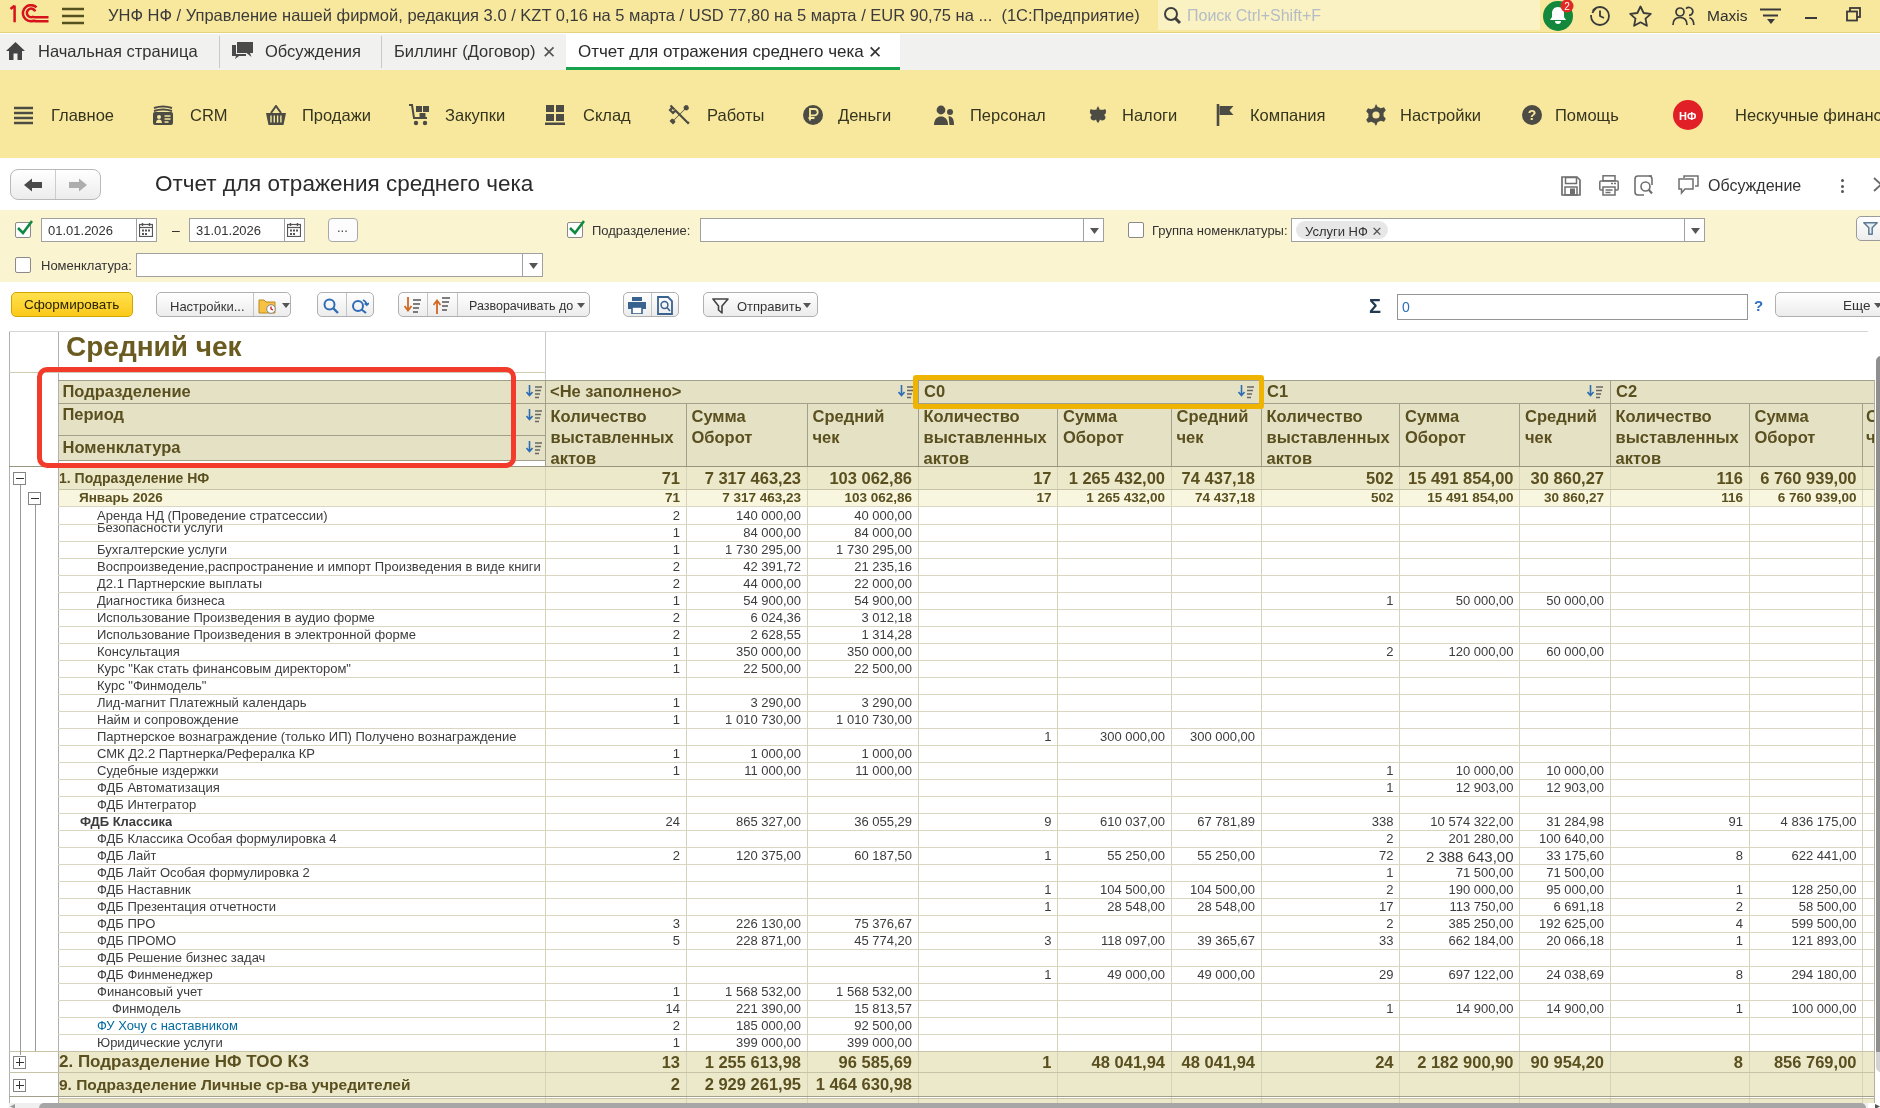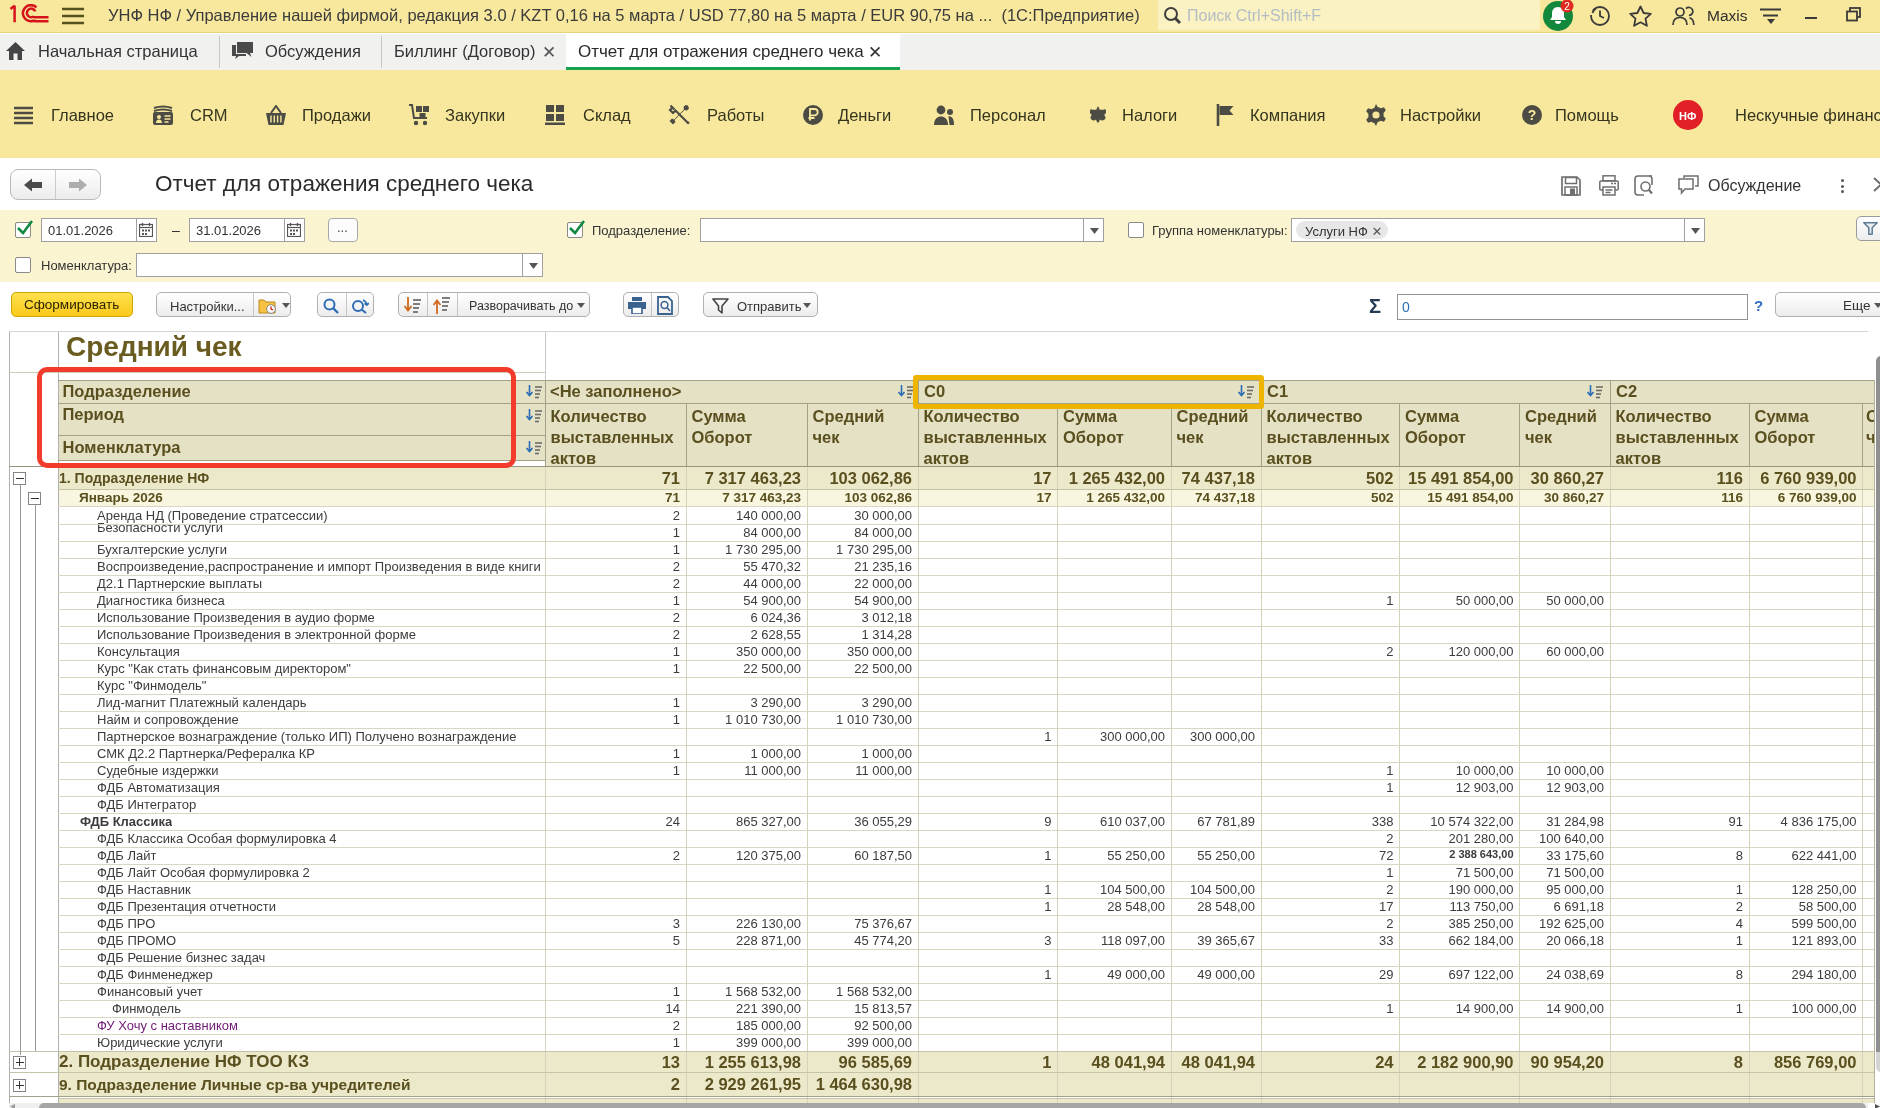--- a/index.html
+++ b/index.html
@@ -407,32 +407,32 @@
 <div class="num" style="right:715.0px;top:490.2px;font-size:13.5px;font-weight:bold;color:#5a4f1e">1 265 432,00</div>
 <div class="num" style="right:625.0px;top:490.2px;font-size:13.5px;font-weight:bold;color:#5a4f1e">74 437,18</div>
 <div class="num" style="right:486.5px;top:490.2px;font-size:13.5px;font-weight:bold;color:#5a4f1e">502</div>
 <div class="num" style="right:366.5px;top:490.2px;font-size:13.5px;font-weight:bold;color:#5a4f1e">15 491 854,00</div>
 <div class="num" style="right:276.0px;top:490.2px;font-size:13.5px;font-weight:bold;color:#5a4f1e">30 860,27</div>
 <div class="num" style="right:137.0px;top:490.2px;font-size:13.5px;font-weight:bold;color:#5a4f1e">116</div>
 <div class="num" style="right:23.5px;top:490.2px;font-size:13.5px;font-weight:bold;color:#5a4f1e">6 760 939,00</div>
 <div class="txt" style="left:97px;top:508.2px;font-size:13px;font-weight:normal;color:#3c3c3c;max-width:445.5px;overflow:hidden">Аренда НД (Проведение стратсессии)</div>
 <div class="num" style="right:1200.0px;top:508.2px;font-size:13px;font-weight:normal;color:#3c3c3c">2</div>
 <div class="num" style="right:1079.0px;top:508.2px;font-size:13px;font-weight:normal;color:#3c3c3c">140 000,00</div>
-<div class="num" style="right:968.0px;top:508.2px;font-size:13px;font-weight:normal;color:#3c3c3c">30 000,00</div>
+<div class="num" style="right:968.0px;top:508.2px;font-size:13px;font-weight:normal;color:#3c3c3c">40 000,00</div>
 <div class="txt" style="left:97px;top:520px;font-size:13px;font-weight:normal;color:#3c3c3c;max-width:445.5px;overflow:hidden">Безопасности услуги</div>
 <div class="num" style="right:1200.0px;top:525.2px;font-size:13px;font-weight:normal;color:#3c3c3c">1</div>
 <div class="num" style="right:1079.0px;top:525.2px;font-size:13px;font-weight:normal;color:#3c3c3c">84 000,00</div>
 <div class="num" style="right:968.0px;top:525.2px;font-size:13px;font-weight:normal;color:#3c3c3c">84 000,00</div>
 <div class="txt" style="left:97px;top:542.2px;font-size:13px;font-weight:normal;color:#3c3c3c;max-width:445.5px;overflow:hidden">Бухгалтерские услуги</div>
 <div class="num" style="right:1200.0px;top:542.2px;font-size:13px;font-weight:normal;color:#3c3c3c">1</div>
 <div class="num" style="right:1079.0px;top:542.2px;font-size:13px;font-weight:normal;color:#3c3c3c">1 730 295,00</div>
 <div class="num" style="right:968.0px;top:542.2px;font-size:13px;font-weight:normal;color:#3c3c3c">1 730 295,00</div>
 <div class="txt" style="left:97px;top:559.2px;font-size:13px;font-weight:normal;color:#3c3c3c;max-width:445.5px;overflow:hidden">Воспроизведение,распространение и импорт Произведения в виде книги</div>
 <div class="num" style="right:1200.0px;top:559.2px;font-size:13px;font-weight:normal;color:#3c3c3c">2</div>
-<div class="num" style="right:1079.0px;top:559.2px;font-size:13px;font-weight:normal;color:#3c3c3c">55 470,32</div>
+<div class="num" style="right:1079.0px;top:559.2px;font-size:13px;font-weight:normal;color:#3c3c3c">42 391,72</div>
 <div class="num" style="right:968.0px;top:559.2px;font-size:13px;font-weight:normal;color:#3c3c3c">21 235,16</div>
 <div class="txt" style="left:97px;top:576.2px;font-size:13px;font-weight:normal;color:#3c3c3c;max-width:445.5px;overflow:hidden">Д2.1 Партнерские выплаты</div>
 <div class="num" style="right:1200.0px;top:576.2px;font-size:13px;font-weight:normal;color:#3c3c3c">2</div>
 <div class="num" style="right:1079.0px;top:576.2px;font-size:13px;font-weight:normal;color:#3c3c3c">44 000,00</div>
 <div class="num" style="right:968.0px;top:576.2px;font-size:13px;font-weight:normal;color:#3c3c3c">22 000,00</div>
 <div class="txt" style="left:97px;top:593.2px;font-size:13px;font-weight:normal;color:#3c3c3c;max-width:445.5px;overflow:hidden">Диагностика бизнеса</div>
 <div class="num" style="right:1200.0px;top:593.2px;font-size:13px;font-weight:normal;color:#3c3c3c">1</div>
 <div class="num" style="right:1079.0px;top:593.2px;font-size:13px;font-weight:normal;color:#3c3c3c">54 900,00</div>
 <div class="num" style="right:968.0px;top:593.2px;font-size:13px;font-weight:normal;color:#3c3c3c">54 900,00</div>
 <div class="num" style="right:486.5px;top:593.2px;font-size:13px;font-weight:normal;color:#3c3c3c">1</div>
@@ -503,21 +503,21 @@
 <div class="num" style="right:366.5px;top:831.2px;font-size:13px;font-weight:normal;color:#3c3c3c">201 280,00</div>
 <div class="num" style="right:276.0px;top:831.2px;font-size:13px;font-weight:normal;color:#3c3c3c">100 640,00</div>
 <div class="txt" style="left:97px;top:848.2px;font-size:13px;font-weight:normal;color:#3c3c3c;max-width:445.5px;overflow:hidden">ФДБ Лайт</div>
 <div class="num" style="right:1200.0px;top:848.2px;font-size:13px;font-weight:normal;color:#3c3c3c">2</div>
 <div class="num" style="right:1079.0px;top:848.2px;font-size:13px;font-weight:normal;color:#3c3c3c">120 375,00</div>
 <div class="num" style="right:968.0px;top:848.2px;font-size:13px;font-weight:normal;color:#3c3c3c">60 187,50</div>
 <div class="num" style="right:828.5px;top:848.2px;font-size:13px;font-weight:normal;color:#3c3c3c">1</div>
 <div class="num" style="right:715.0px;top:848.2px;font-size:13px;font-weight:normal;color:#3c3c3c">55 250,00</div>
 <div class="num" style="right:625.0px;top:848.2px;font-size:13px;font-weight:normal;color:#3c3c3c">55 250,00</div>
 <div class="num" style="right:486.5px;top:848.2px;font-size:13px;font-weight:normal;color:#3c3c3c">72</div>
-<div class="num" style="right:366.5px;top:848.2px;font-size:11px;font-weight:bold;color:#3c3c3c">2 388 643,00</div>
+<div class="num" style="right:366.5px;top:848.2px;font-size:15px;font-weight:normal;color:#3c3c3c">2 388 643,00</div>
 <div class="num" style="right:276.0px;top:848.2px;font-size:13px;font-weight:normal;color:#3c3c3c">33 175,60</div>
 <div class="num" style="right:137.0px;top:848.2px;font-size:13px;font-weight:normal;color:#3c3c3c">8</div>
 <div class="num" style="right:23.5px;top:848.2px;font-size:13px;font-weight:normal;color:#3c3c3c">622 441,00</div>
 <div class="txt" style="left:97px;top:865.2px;font-size:13px;font-weight:normal;color:#3c3c3c;max-width:445.5px;overflow:hidden">ФДБ Лайт Особая формулировка 2</div>
 <div class="num" style="right:486.5px;top:865.2px;font-size:13px;font-weight:normal;color:#3c3c3c">1</div>
 <div class="num" style="right:366.5px;top:865.2px;font-size:13px;font-weight:normal;color:#3c3c3c">71 500,00</div>
 <div class="num" style="right:276.0px;top:865.2px;font-size:13px;font-weight:normal;color:#3c3c3c">71 500,00</div>
 <div class="txt" style="left:97px;top:882.2px;font-size:13px;font-weight:normal;color:#3c3c3c;max-width:445.5px;overflow:hidden">ФДБ Наставник</div>
 <div class="num" style="right:828.5px;top:882.2px;font-size:13px;font-weight:normal;color:#3c3c3c">1</div>
 <div class="num" style="right:715.0px;top:882.2px;font-size:13px;font-weight:normal;color:#3c3c3c">104 500,00</div>
@@ -573,21 +573,21 @@
 <div class="num" style="right:968.0px;top:984.2px;font-size:13px;font-weight:normal;color:#3c3c3c">1 568 532,00</div>
 <div class="txt" style="left:112px;top:1001.2px;font-size:13px;font-weight:normal;color:#3c3c3c;max-width:445.5px;overflow:hidden">Финмодель</div>
 <div class="num" style="right:1200.0px;top:1001.2px;font-size:13px;font-weight:normal;color:#3c3c3c">14</div>
 <div class="num" style="right:1079.0px;top:1001.2px;font-size:13px;font-weight:normal;color:#3c3c3c">221 390,00</div>
 <div class="num" style="right:968.0px;top:1001.2px;font-size:13px;font-weight:normal;color:#3c3c3c">15 813,57</div>
 <div class="num" style="right:486.5px;top:1001.2px;font-size:13px;font-weight:normal;color:#3c3c3c">1</div>
 <div class="num" style="right:366.5px;top:1001.2px;font-size:13px;font-weight:normal;color:#3c3c3c">14 900,00</div>
 <div class="num" style="right:276.0px;top:1001.2px;font-size:13px;font-weight:normal;color:#3c3c3c">14 900,00</div>
 <div class="num" style="right:137.0px;top:1001.2px;font-size:13px;font-weight:normal;color:#3c3c3c">1</div>
 <div class="num" style="right:23.5px;top:1001.2px;font-size:13px;font-weight:normal;color:#3c3c3c">100 000,00</div>
-<div class="txt" style="left:97px;top:1018.2px;font-size:13px;font-weight:normal;color:#701a75;max-width:445.5px;overflow:hidden">ФУ Хочу с наставником</div>
+<div class="txt" style="left:97px;top:1018.2px;font-size:13px;font-weight:normal;color:#0369a1;max-width:445.5px;overflow:hidden">ФУ Хочу с наставником</div>
 <div class="num" style="right:1200.0px;top:1018.2px;font-size:13px;font-weight:normal;color:#3c3c3c">2</div>
 <div class="num" style="right:1079.0px;top:1018.2px;font-size:13px;font-weight:normal;color:#3c3c3c">185 000,00</div>
 <div class="num" style="right:968.0px;top:1018.2px;font-size:13px;font-weight:normal;color:#3c3c3c">92 500,00</div>
 <div class="txt" style="left:97px;top:1035.2px;font-size:13px;font-weight:normal;color:#3c3c3c;max-width:445.5px;overflow:hidden">Юридические услуги</div>
 <div class="num" style="right:1200.0px;top:1035.2px;font-size:13px;font-weight:normal;color:#3c3c3c">1</div>
 <div class="num" style="right:1079.0px;top:1035.2px;font-size:13px;font-weight:normal;color:#3c3c3c">399 000,00</div>
 <div class="num" style="right:968.0px;top:1035.2px;font-size:13px;font-weight:normal;color:#3c3c3c">399 000,00</div>
 <div class="a" style="left:57.5px;top:1052.3px;width:1816.0px;height:19.700000000000045px;background:#ece9cb"></div>
 <div class="txt" style="left:59px;top:1052.4px;font-size:17px;font-weight:bold;color:#5a4f1e;max-width:483.5px;overflow:hidden">2. Подразделение НФ ТОО КЗ</div>
 <div class="num" style="right:1200.0px;top:1052.7px;font-size:16.5px;font-weight:bold;color:#5a4f1e">13</div>

